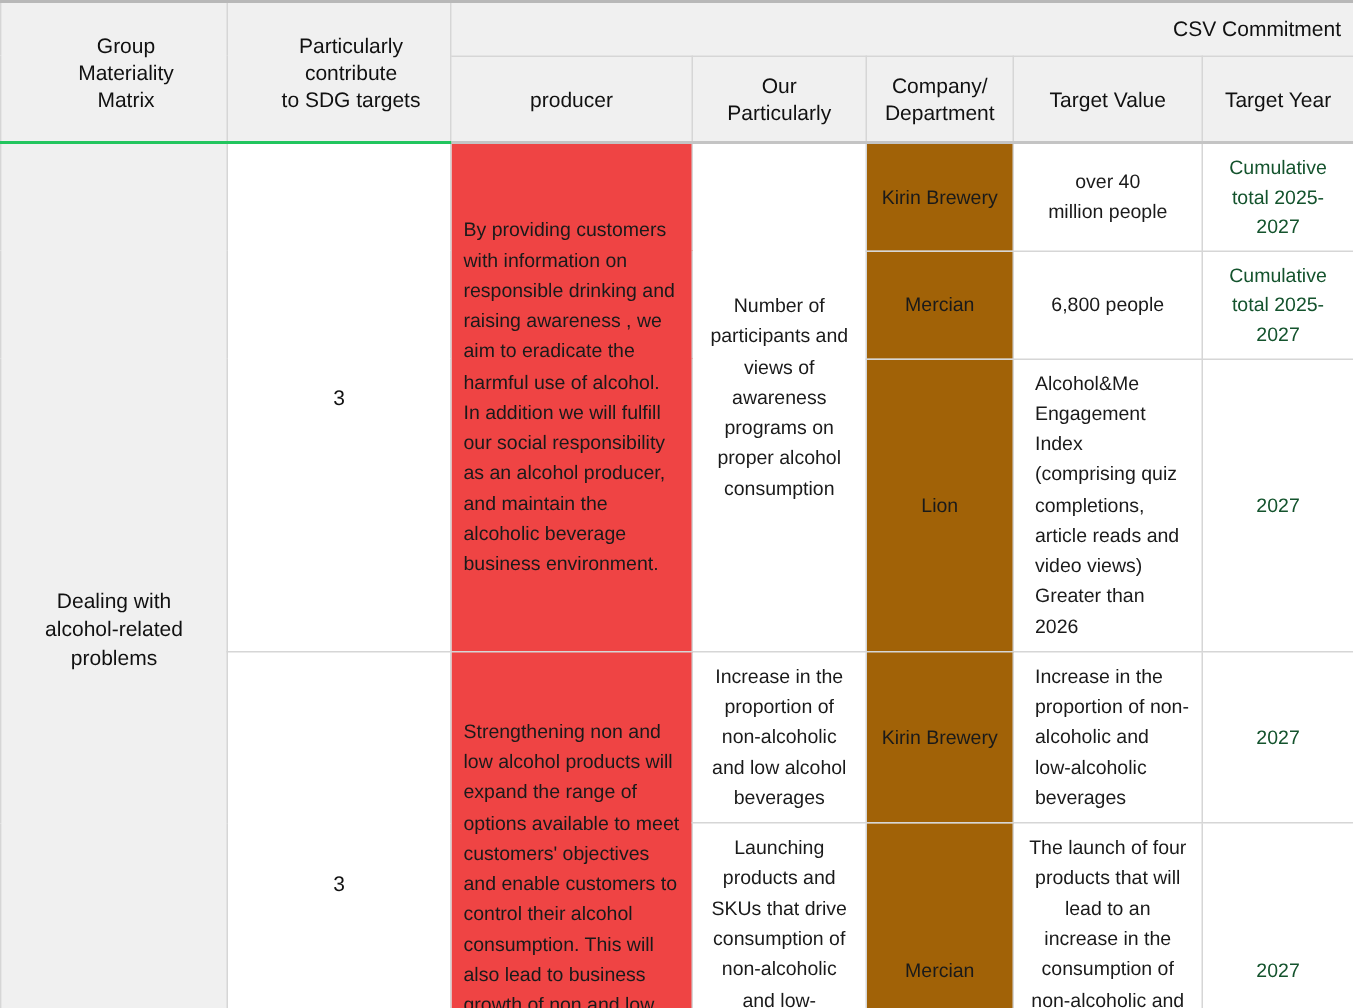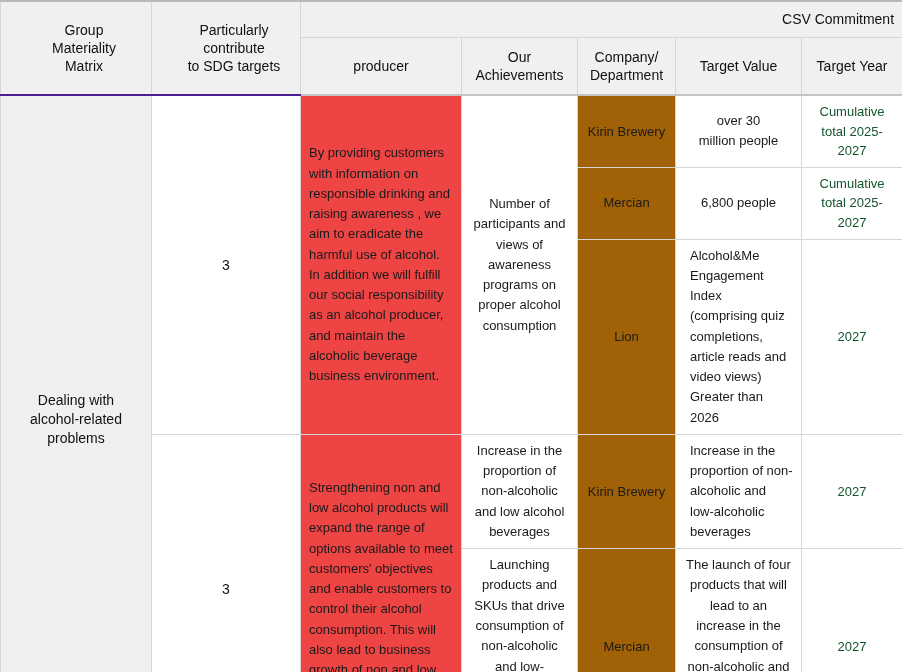--- a/index.html
+++ b/index.html
@@ -53,21 +53,21 @@
   th.hdr-sub {
     height: 58px;
   }
   th.hdr-tall {
     height: 94px;
   }
   th.hdr-left {
     background: #f0f0f0;
   }
   tr.hdr-row-2 th { border-bottom: 2px solid #c4c4c4; }
-  tr.hdr-row-1 th.hdr-tall { border-bottom: 2px solid #4c1d95; padding-left: 24px; }
+  tr.hdr-row-1 th.hdr-tall { border-bottom: 2px solid #22c55e; padding-left: 24px; }
 
   
   td.matrix-cell {
     background: #f0f0f0;
     text-align: center;
     font-size: 14px;
     font-weight: 700;
     line-height: 1.35;
     color: #111111;
   }
@@ -143,39 +143,39 @@
 Materiality
 Matrix</th>
       <th class="hdr hdr-left hdr-tall nowrap-block" rowspan="2">Particularly
 contribute
 to SDG targets</th>
       <th class="hdr-csv" colspan="5">CSV Commitment</th>
     </tr>
     <tr class="hdr-row-2">
       <th class="hdr hdr-sub nowrap-block">producer</th>
       <th class="hdr hdr-sub nowrap-block">Our
-Achievements</th>
+Particularly</th>
       <th class="hdr hdr-sub nowrap-block">Company/
 Department</th>
       <th class="hdr hdr-sub nowrap-block">Target Value</th>
       <th class="hdr hdr-sub nowrap-block">Target Year</th>
     </tr>
   </thead>
 
   <tbody>
 
     <tr>
       <td class="matrix-cell nowrap-block" rowspan="5">Dealing with
 alcohol-related
 problems</td>
       <td class="sdg-cell" rowspan="3">3</td>
       <td class="approach-cell" rowspan="3">By providing customers with information on responsible drinking and raising awareness , we aim to eradicate the harmful use of alcohol. In addition we will fulfill our social responsibility as an alcohol producer, and maintain the alcoholic beverage business environment.</td>
       <td class="ach-cell" rowspan="3">Number of participants and views of awareness programs on proper alcohol consumption</td>
       <td class="company-cell" style="height:64px">Kirin Brewery</td>
-      <td class="target-value-cell nowrap-block">over 30
+      <td class="target-value-cell nowrap-block">over 40
 million people</td>
       <td class="target-year-cell nowrap-block">Cumulative
 total 2025-2027</td>
     </tr>
 
     <tr>
       <td class="company-cell" style="height:72px">Mercian</td>
       <td class="target-value-cell nowrap-block">6,800 people</td>
       <td class="target-year-cell nowrap-block">Cumulative
 total 2025-2027</td>

